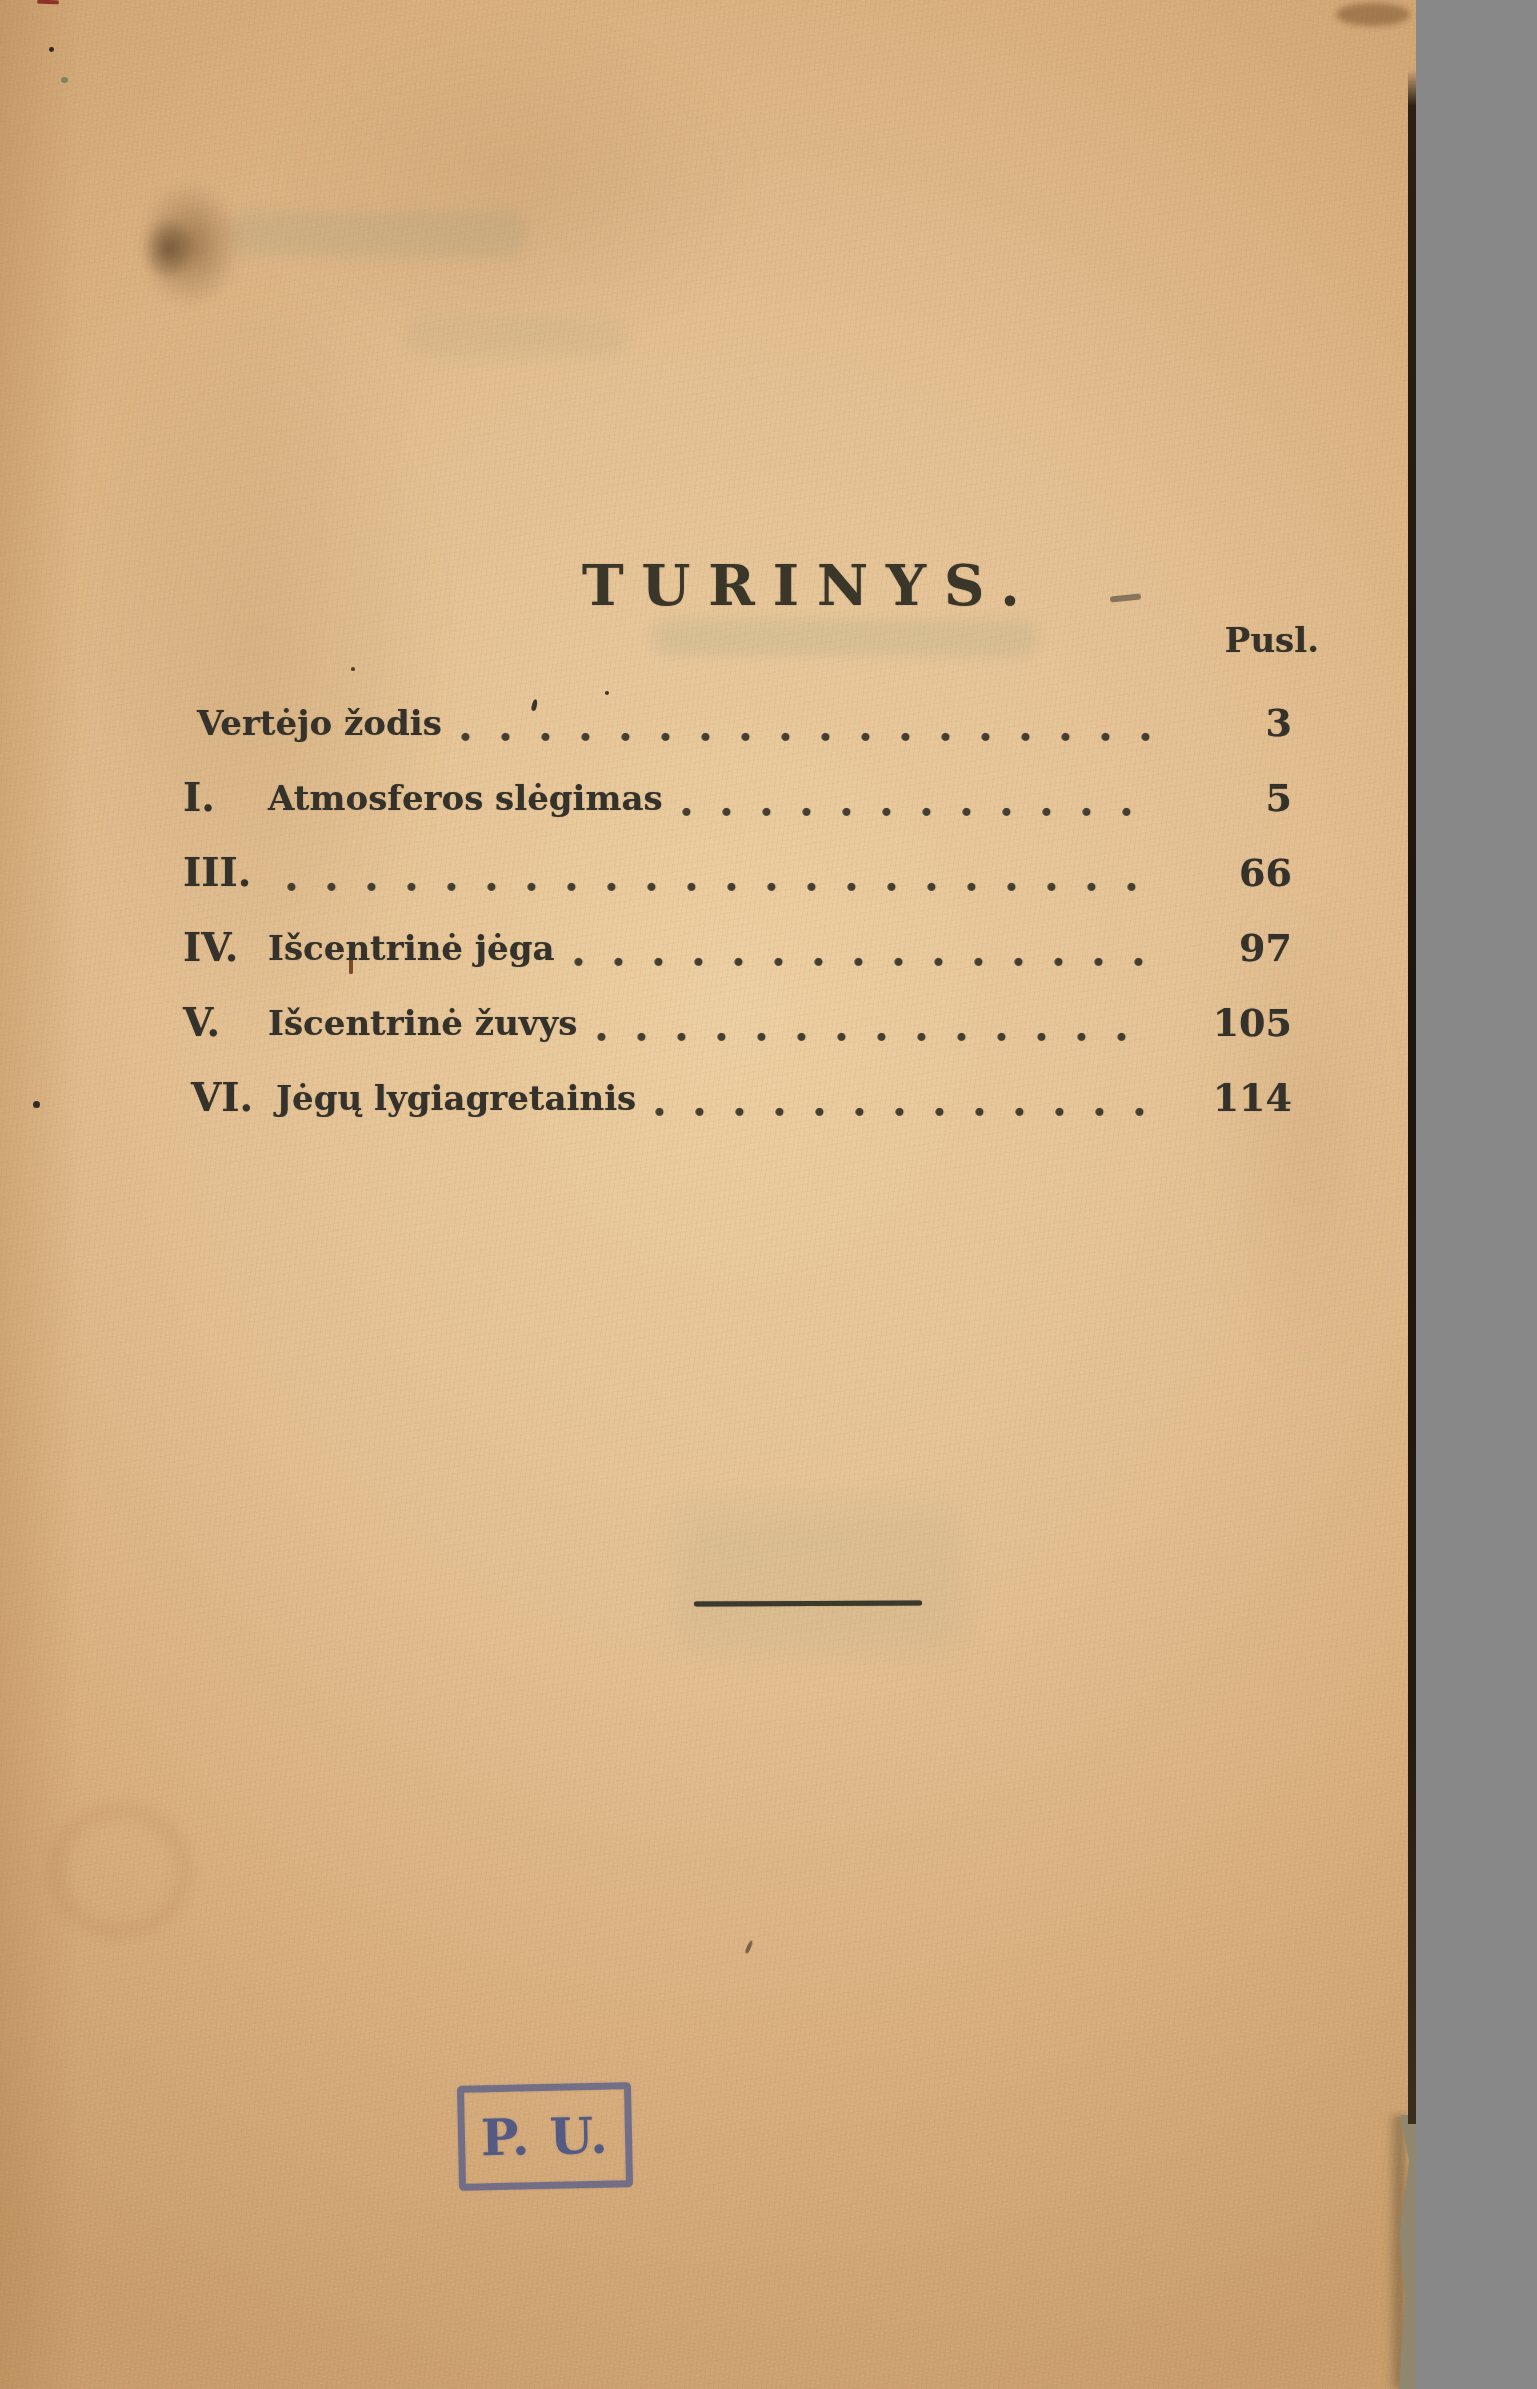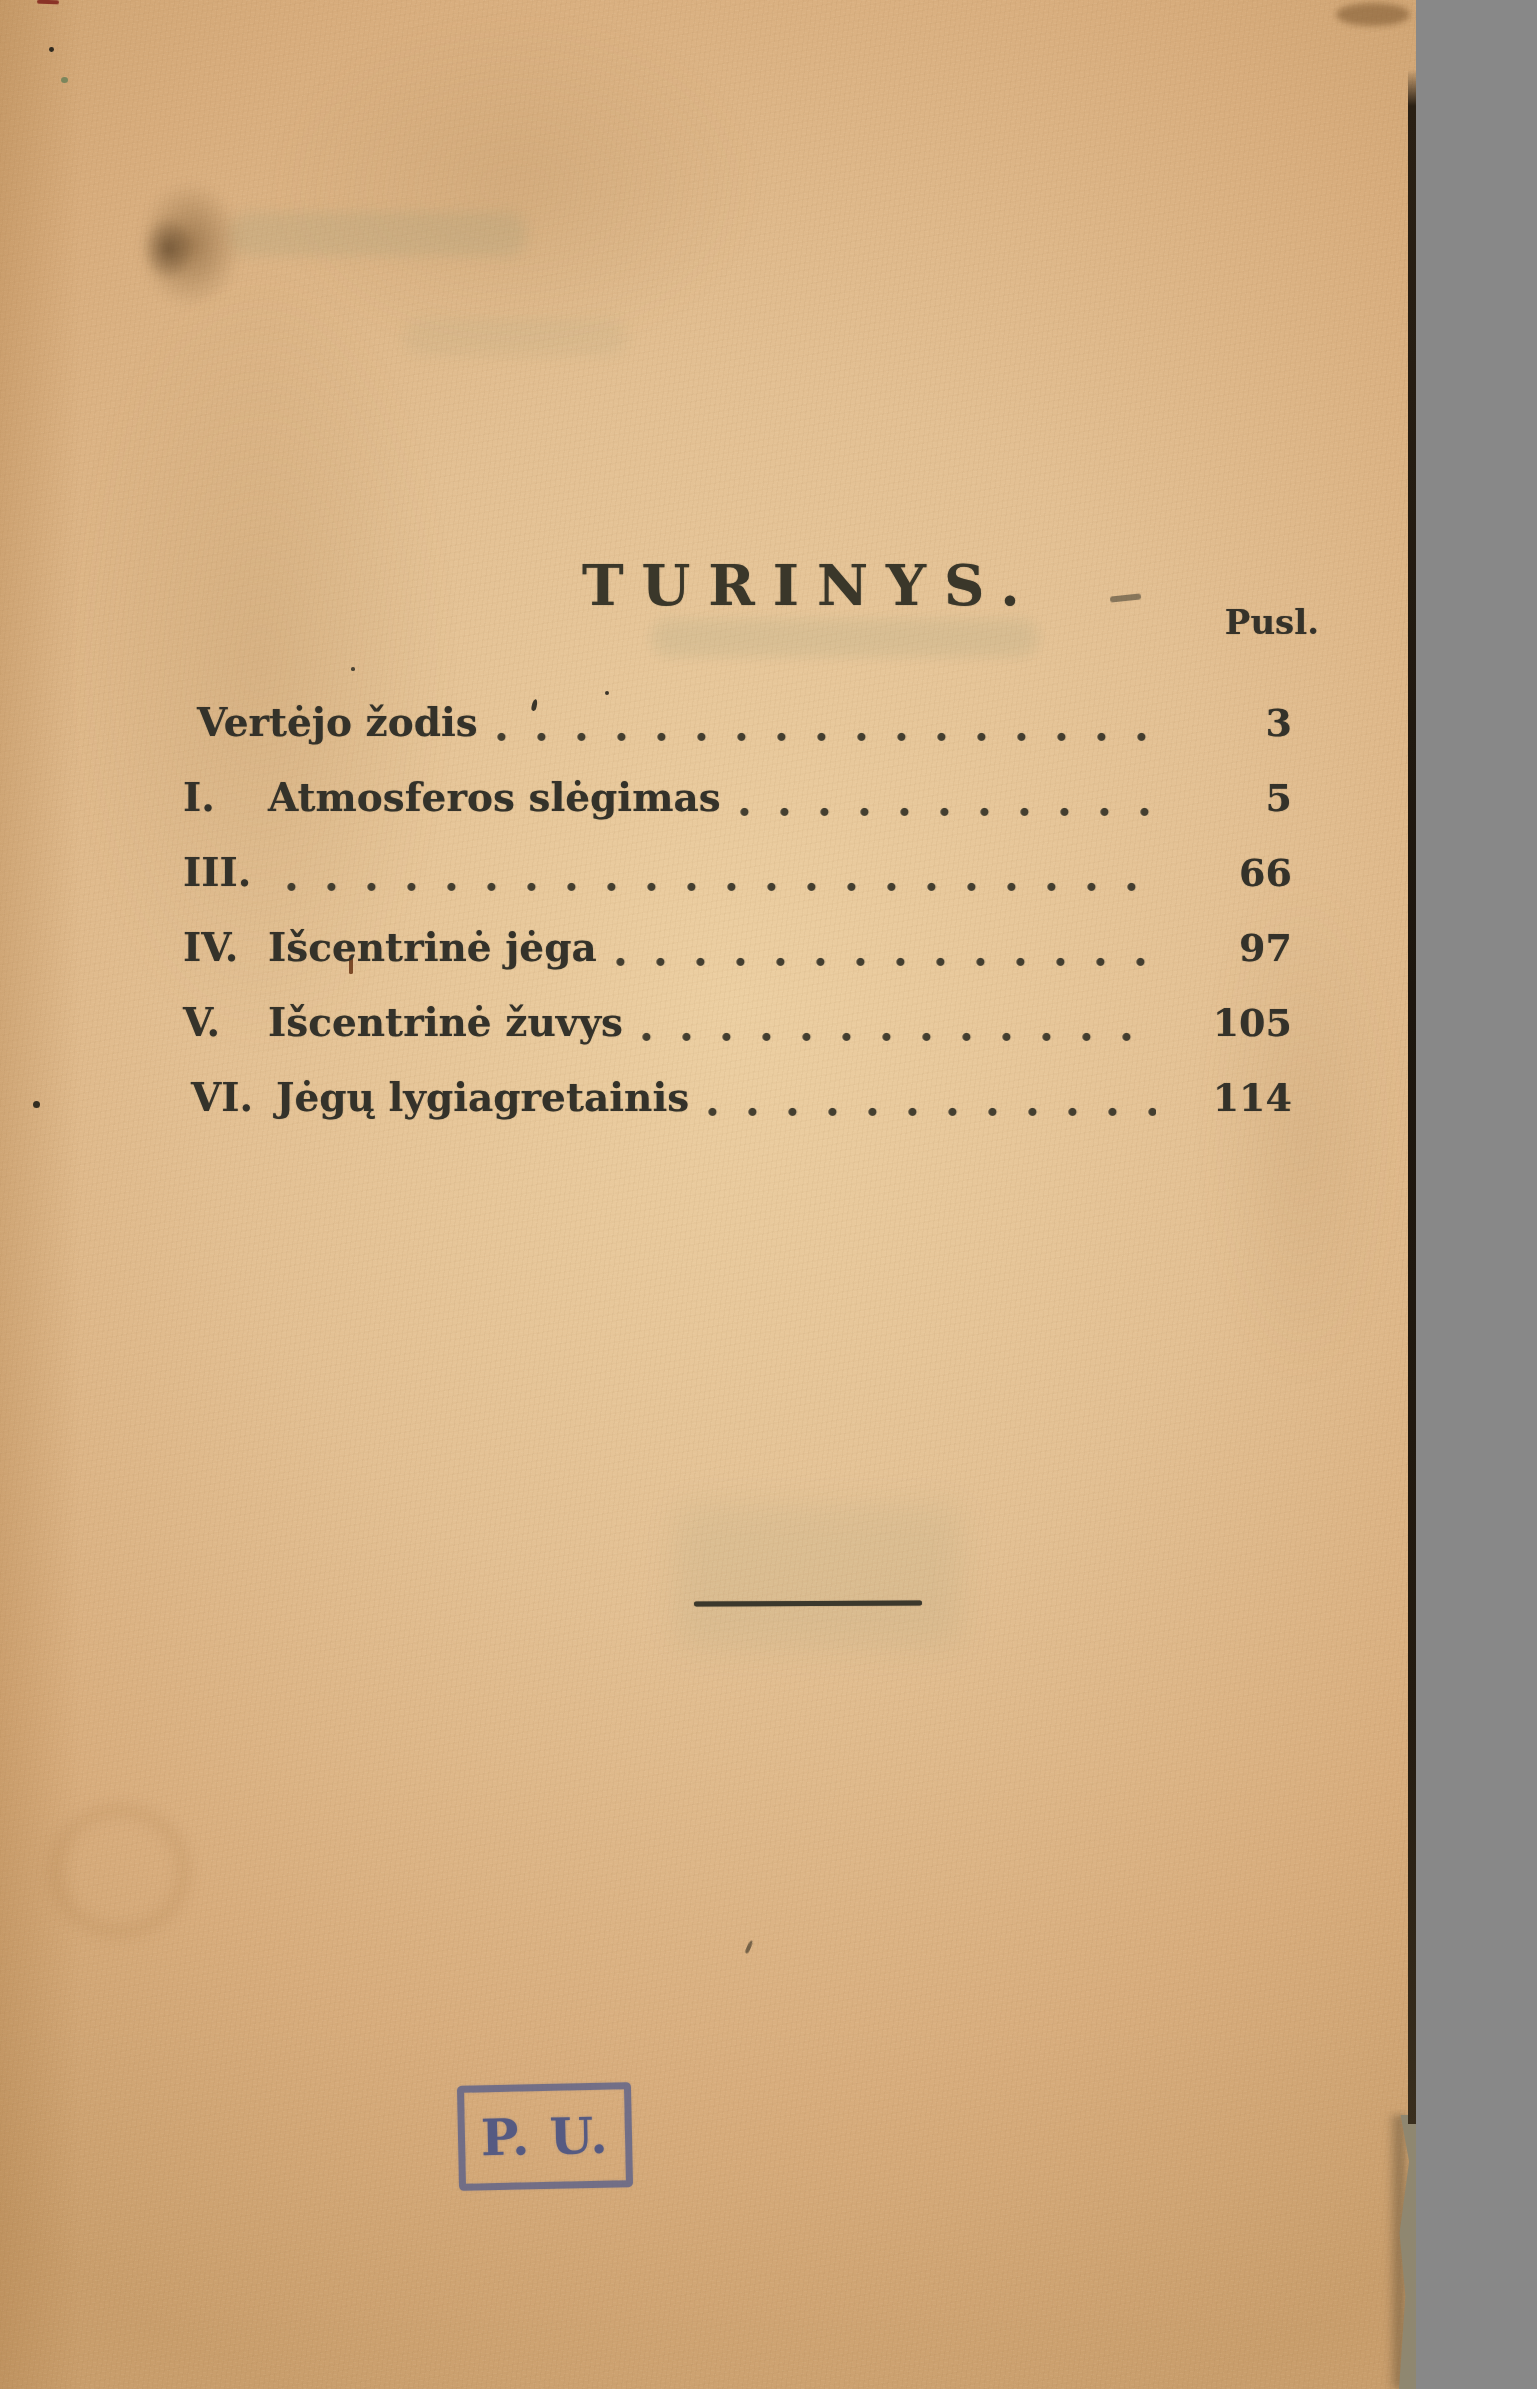--- a/index.html
+++ b/index.html
@@ -66,33 +66,33 @@
     border-radius:50% 50% 50% 50%/60% 60% 40% 40%;transform:rotate(24deg);filter:blur(0.5px);}
   
   .title{
     position:absolute;left:582px;top:557px;
     font-size:56px;font-weight:bold;letter-spacing:.32em;line-height:1;
     color:#3a372a;text-shadow:0 0 1.1px rgba(58,54,40,.55);white-space:nowrap;
   }
   .title-dash{position:absolute;left:1110px;top:595px;width:31px;height:5.8px;
     background:rgba(60,56,44,.55);border-radius:2.7px;transform:rotate(-6deg);filter:blur(0.5px);}
   .pusl{
-    position:absolute;right:97px;top:605px;
+    position:absolute;right:97px;top:623px;
     font-size:34px;font-weight:bold;color:#35322a;line-height:1;
     text-shadow:0 0 1.1px rgba(58,54,40,.5);
     margin-left:13px;
   }
   .toc{
     position:absolute;left:183px;right:124px;top:685px;
     color:#34322a;
   }
   .toc-row{display:flex;align-items:center;height:75px;}
   .toc-num{flex:0 0 auto;font-size:39px;font-weight:bold;line-height:1;
     text-shadow:0 0 1.1px rgba(58,54,40,.45);}
-  .toc-label{flex:0 0 auto;font-size:39px;font-weight:bold;line-height:1;white-space:nowrap;
+  .toc-label{flex:0 0 auto;font-size:34px;font-weight:bold;line-height:1;white-space:nowrap;
     text-shadow:0 0 1.1px rgba(58,54,40,.45);}
   .toc-leader{flex:1 1 auto;align-self:stretch;margin:0 22px 0 16px;
     background-image:radial-gradient(circle at 4.3px calc(50% + 14.4px), rgba(54,51,39,.92) 3.5px, rgba(54,51,39,0) 4.5px);
     background-size:40px 100%;background-repeat:repeat-x;background-position:3.2px 0;}
   .toc-page{flex:0 0 114px;text-align:right;font-size:38px;font-weight:bold;line-height:1;
     text-shadow:0 0 1.1px rgba(58,54,40,.45);}
   .mid-rule{position:absolute;left:694px;top:1601px;width:228px;height:4.8px;
     background:#3b382c;border-radius:2.1px;transform:rotate(-.2deg);
     box-shadow:0 0 1.1px rgba(58,54,40,.6);}
   .stamp{

